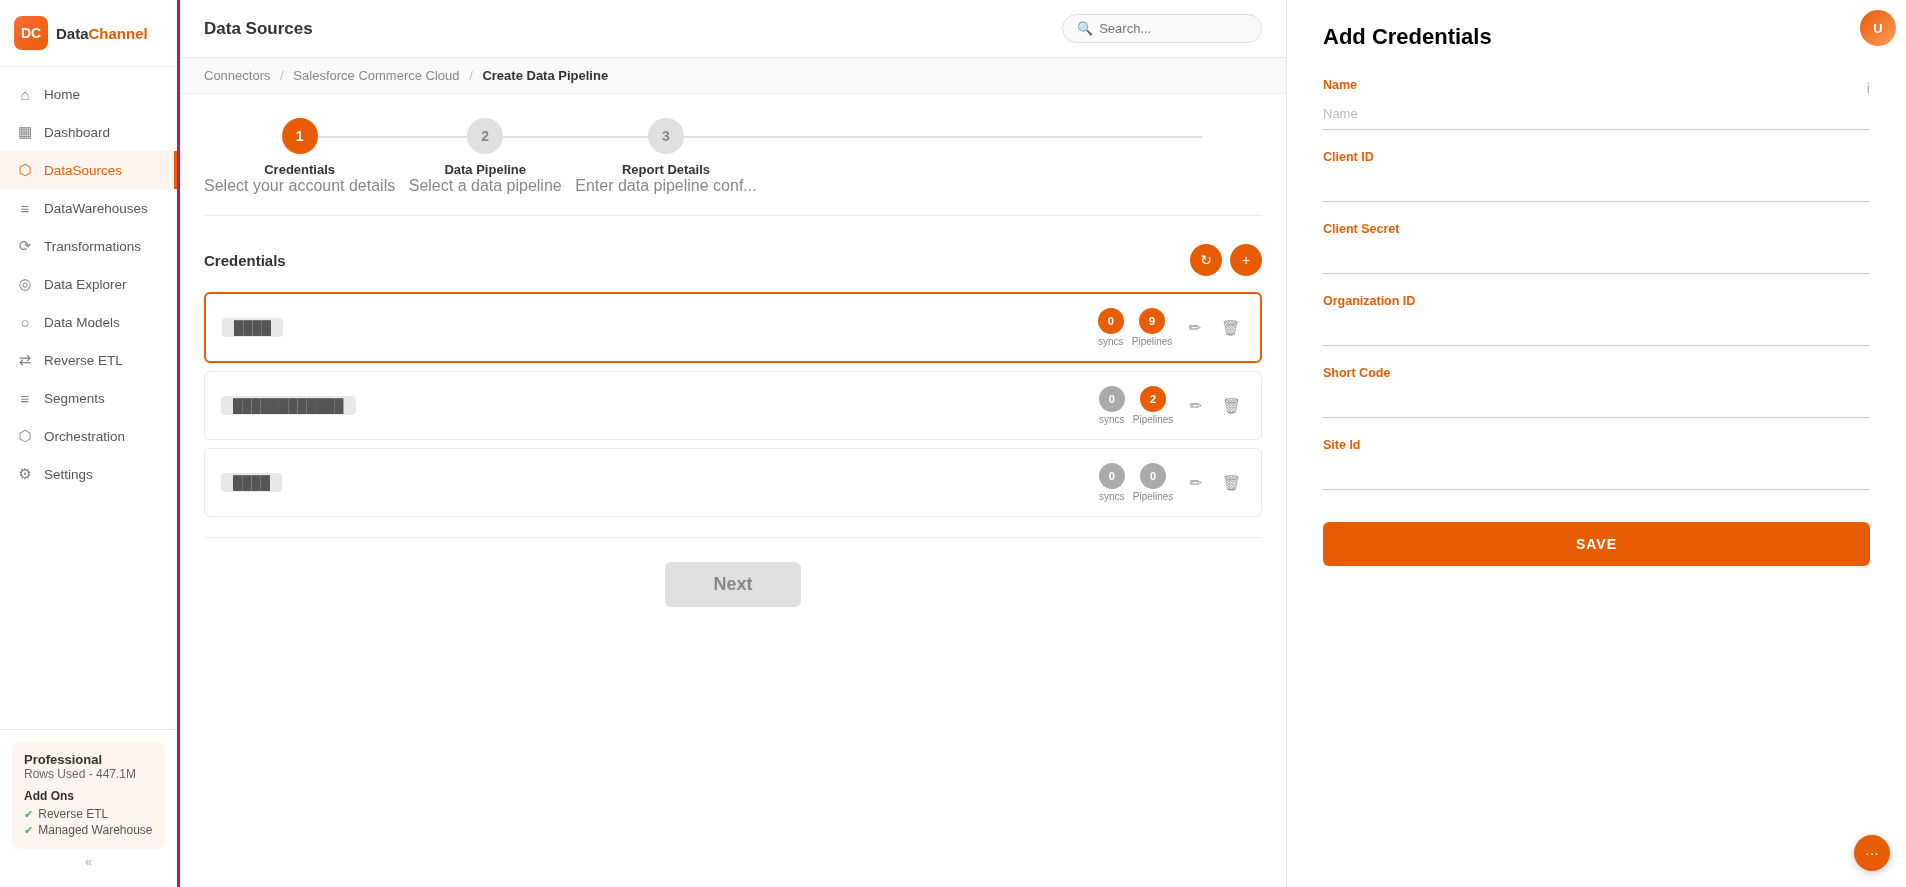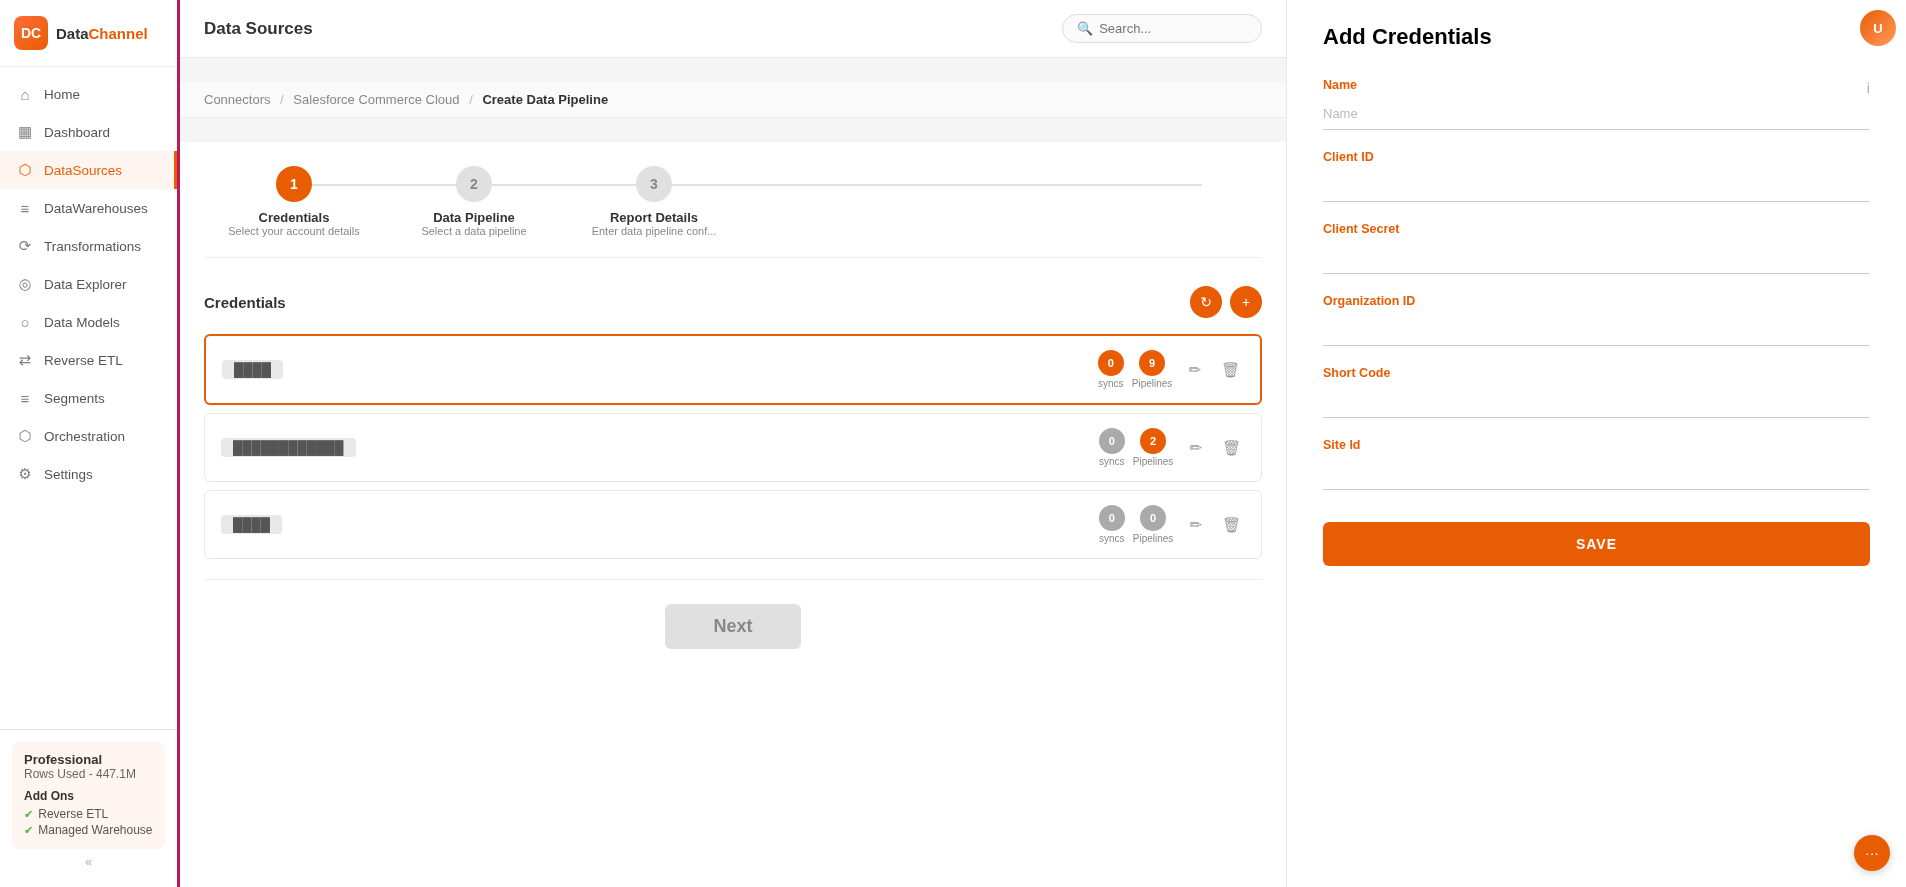--- a/index.html
+++ b/index.html
@@ -79,21 +79,20 @@
       font-size: 12px;
     }
 
     
     .main-content {
       flex: 1;
       display: flex;
       flex-direction: column;
       overflow: hidden;
       position: relative;
-      gap: 24px;
     }
 
     .top-bar {
       background: #fff;
       border-bottom: 1px solid #e8e8e8;
       padding: 14px 24px;
       display: flex;
       align-items: center;
       justify-content: space-between;
     }
@@ -163,21 +162,21 @@
       justify-content: center;
       font-size: 14px;
       font-weight: 700;
       position: relative;
       z-index: 1;
       margin-bottom: 8px;
     }
     .step-circle.active { background: #e85d04; color: white; }
     .step-circle.inactive { background: #e0e0e0; color: #888; }
     .step-label { font-size: 13px; font-weight: 600; color: #333; }
-    .step-sublabel { font-size: 11px; color: #888; }
+    .step-sublabel { font-size: 16px; color: #888; }
 
     
     .credentials-header {
       display: flex;
       align-items: center;
       justify-content: space-between;
       margin-bottom: 16px;
     }
     .credentials-title { font-size: 15px; font-weight: 600; color: #333; }
     .cred-actions { display: flex; gap: 8px; }

